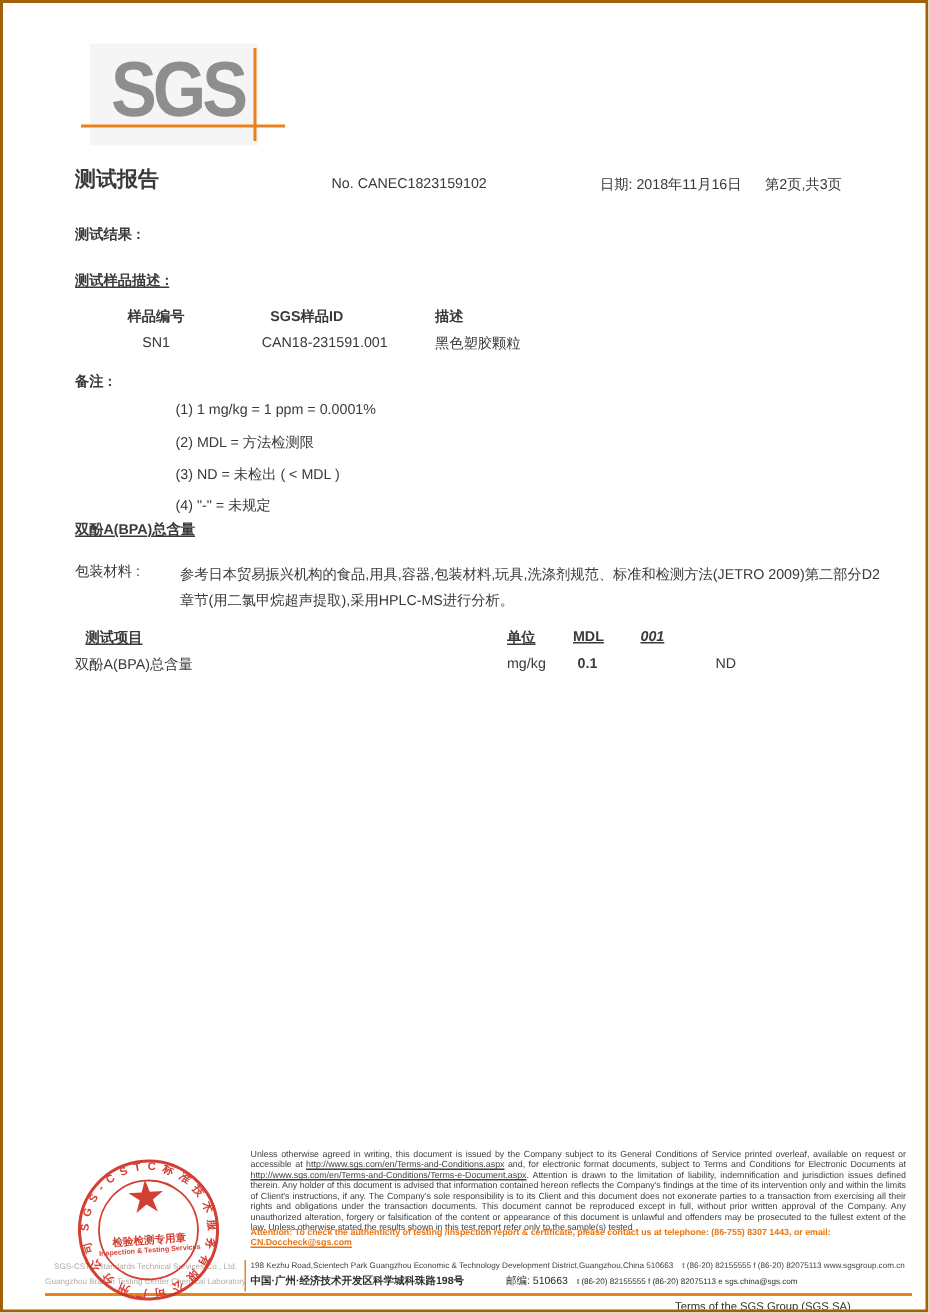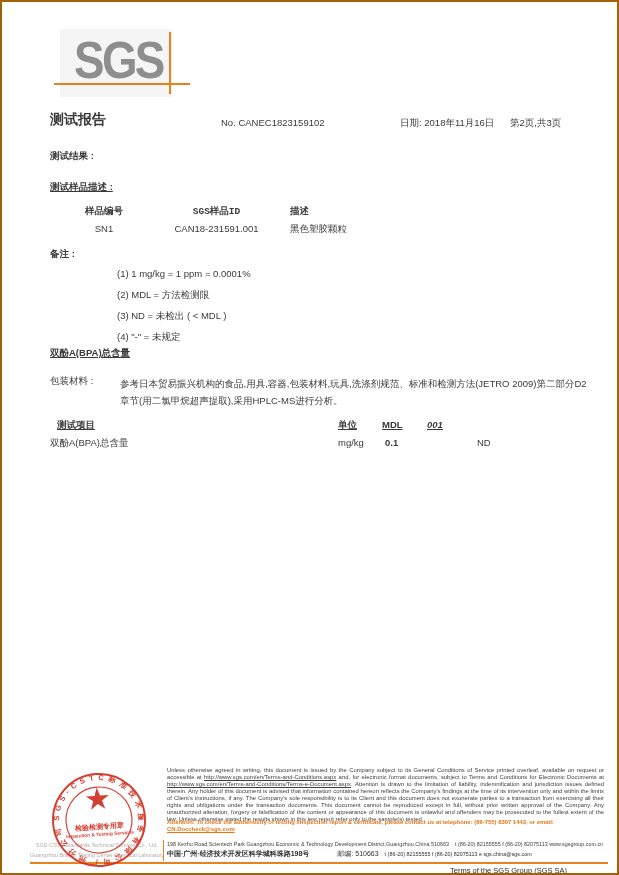--- a/index.html
+++ b/index.html
@@ -26,21 +26,21 @@
   .report-date { left:398px; top:115px; font-size:9.5px; color:#3a3a3a; }
   .page-info { left:508px; top:115px; font-size:9.5px; color:#3a3a3a; }
 
   
   .t95 { font-size:9.5px; color:#3a3a3a; }
   .bold { font-weight:bold; }
   .uline { text-decoration:underline; }
   .results-label { left:48px; top:148px; }
   .sample-title { left:48px; top:179px; }
   .st-h1 { left:62px; top:203px; width:80px; text-align:center; }
-  .st-h2 { left:152px; top:203px; width:125px; text-align:center;font-family:Liberation Mono, monospace; }
+  .st-h2 { left:140px; top:203px; width:125px; text-align:center; }
   .st-h3 { left:288px; top:203px; }
   .st-c1 { left:62px; top:221px; width:80px; text-align:center; }
   .st-c2 { left:152px; top:221px; width:125px; text-align:center; }
   .st-c3 { left:288px; top:221px; }
   .remarks-label { left:48px; top:246px; }
   .remark-1 { left:115px; top:266px; }
   .remark-2 { left:115px; top:287px; }
   .remark-3 { left:115px; top:308px; }
   .remark-4 { left:115px; top:329px; }
   .bpa-title { left:48px; top:345px; }

